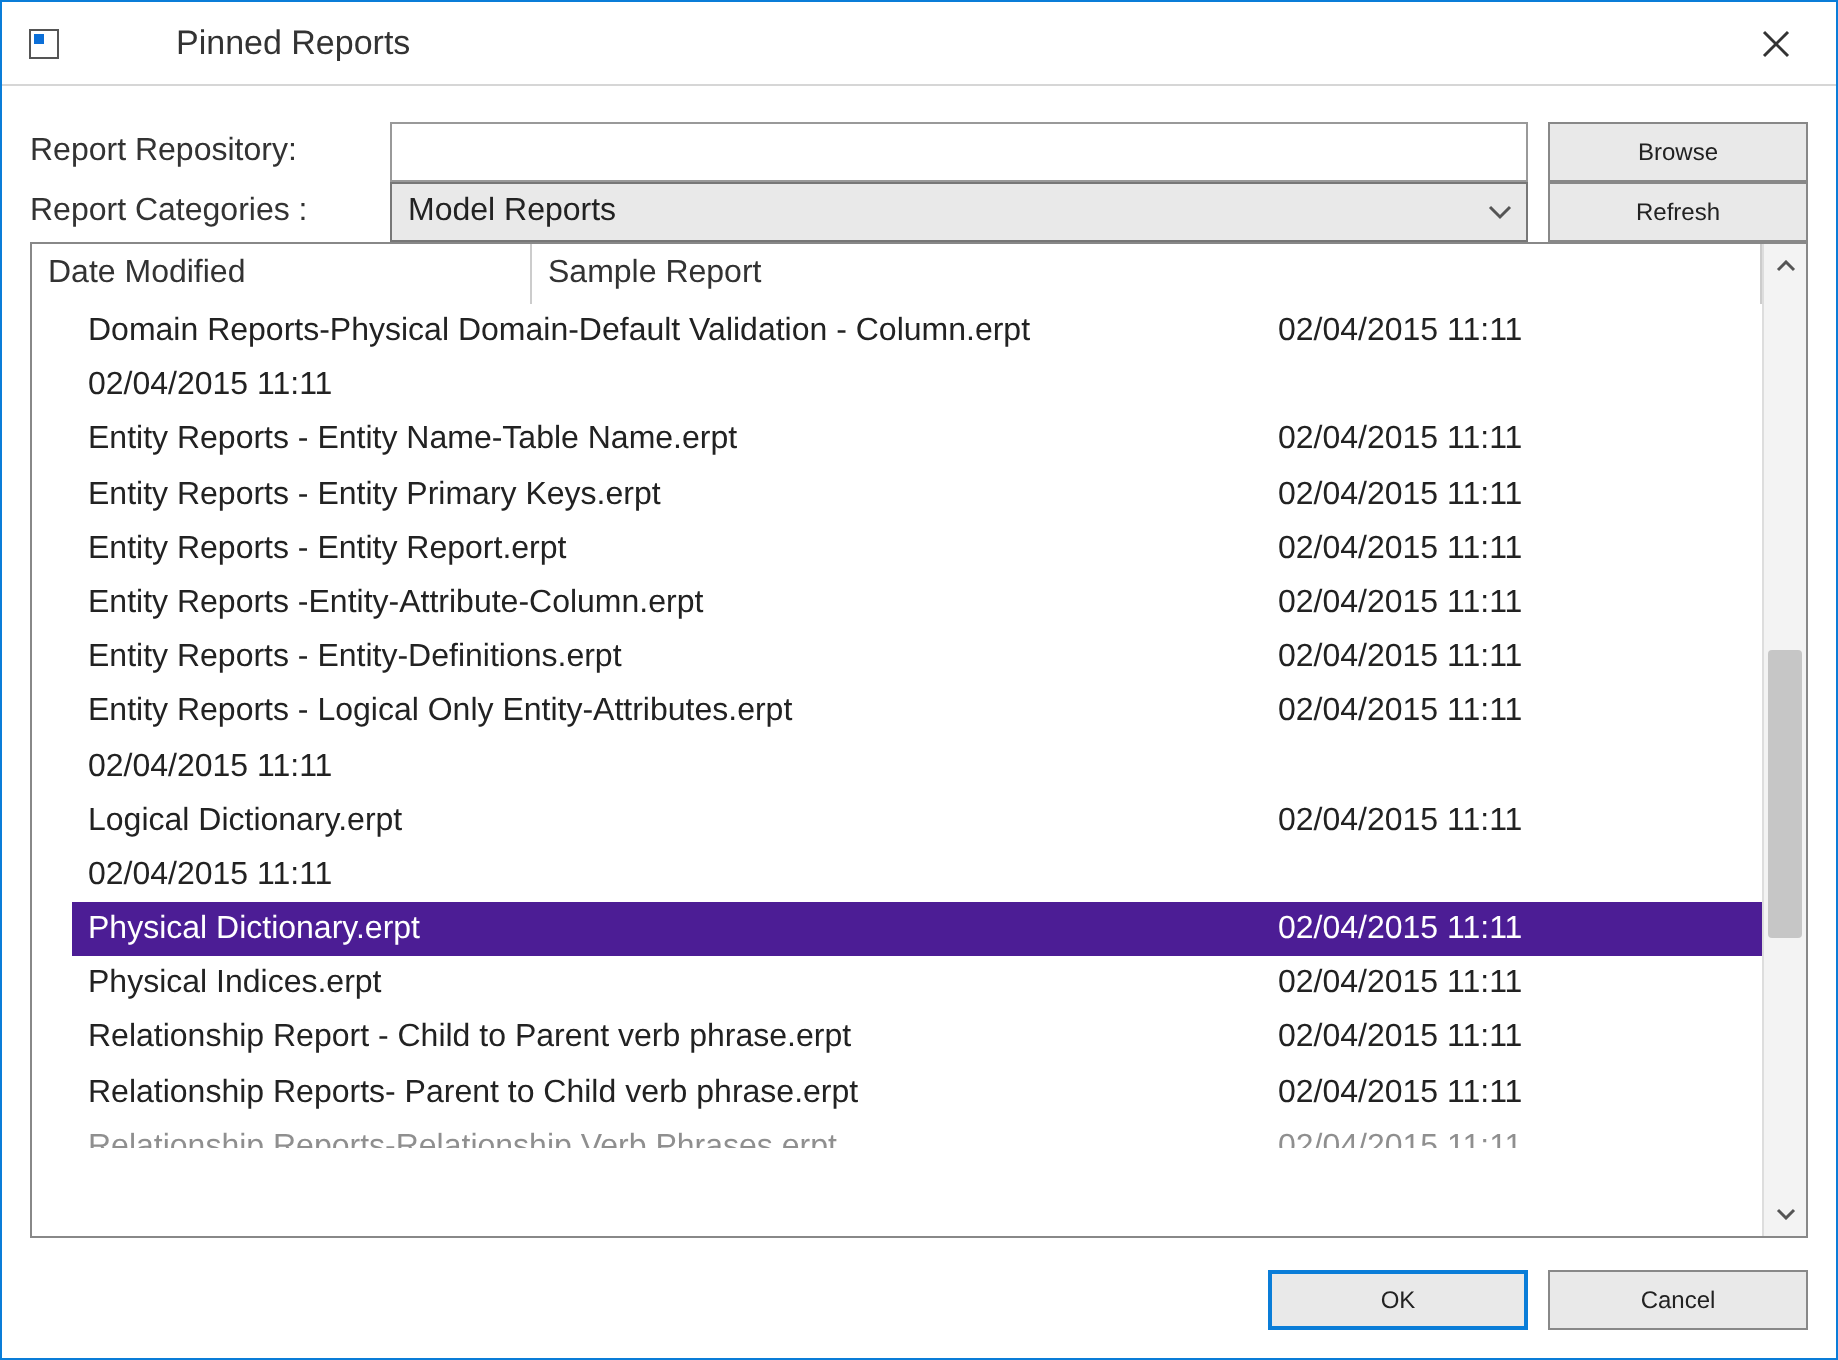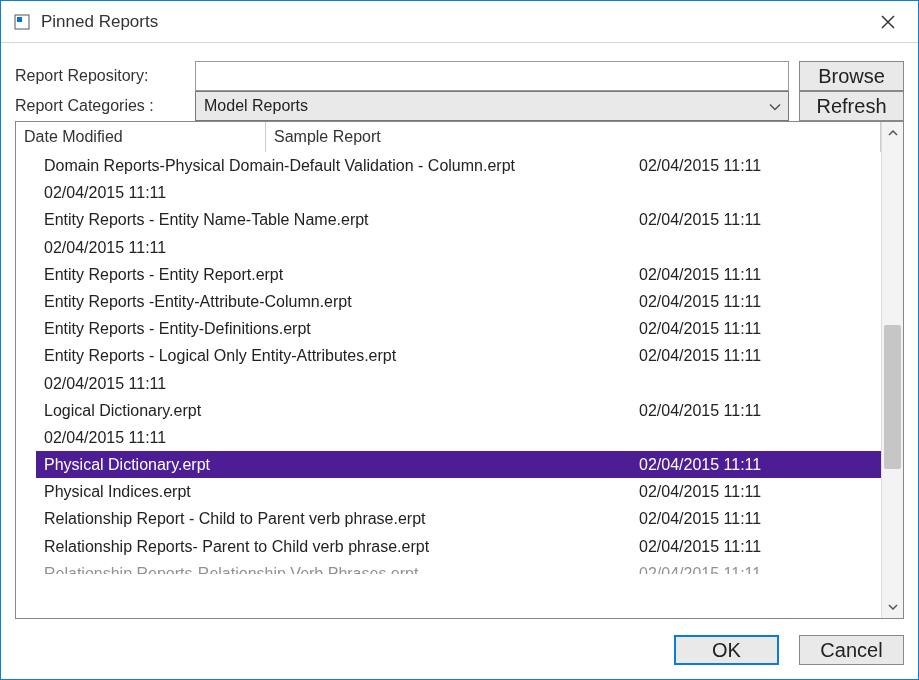--- a/index.html
+++ b/index.html
@@ -30,20 +30,21 @@
     height: 18px;
     margin-right: 10px;
     display: inline-flex;
     align-items: center;
     justify-content: center;
   }
   .titlebar .title {
     flex: 1;
     font-size: 17px;
     color: #333;
+    margin-left: 47px;
   }
   .titlebar .close {
     width: 40px;
     height: 30px;
     display: flex;
     align-items: center;
     justify-content: center;
     cursor: pointer;
   }
   .titlebar .close svg { width: 14px; height: 14px; }
@@ -92,25 +93,25 @@
     text-align: center;
   }
   .select-chevron {
     position: absolute;
     right: 8px;
     top: 50%;
     transform: translateY(-50%);
     pointer-events: none;
   }
   .btn {
-    width: 105px;
+    width: 130px;
     height: 30px;
     border: 1px solid #888;
     background: #e9e9e9;
-    font-size: 20px;
+    font-size: 12px;
     cursor: pointer;
     display: flex;
     align-items: center;
     justify-content: center;
   }
   .btn.primary {
     border: 2px solid #0a7dd8;
     background: #e9e9e9;
   }
 
@@ -193,21 +194,21 @@
     top: 40%;
     height: 32%;
     background: #c6c6c6;
     border-radius: 2px;
   }
 
   .footer {
     padding: 10px 14px 14px 14px;
     display: flex;
     justify-content: flex-end;
-    gap: 20px;
+    gap: 10px;
   }
 </style>
 </head>
 <body>
 
 <div class="window">
 
   <div class="titlebar">
     <span class="app-icon">
       <svg viewBox="0 0 16 16" width="16" height="16">
@@ -258,20 +259,21 @@
               <div class="td col-date">02/04/2015 11:11</div>
             </div>
             <div class="table-row">
               <div class="td col-date">02/04/2015 11:11</div>
             </div>
             <div class="table-row">
               <div class="td col-name">Entity Reports - Entity Name-Table Name.erpt</div>
               <div class="td col-date">02/04/2015 11:11</div>
             </div>
             <div class="table-row">
+              <div class="td col-name">Entity Reports - Entity Primary Keys.erpt</div>
               <div class="td col-date">02/04/2015 11:11</div>
             </div>
             <div class="table-row">
               <div class="td col-name">Entity Reports - Entity Report.erpt</div>
               <div class="td col-date">02/04/2015 11:11</div>
             </div>
             <div class="table-row">
               <div class="td col-name">Entity Reports  -Entity-Attribute-Column.erpt</div>
               <div class="td col-date">02/04/2015 11:11</div>
             </div>

